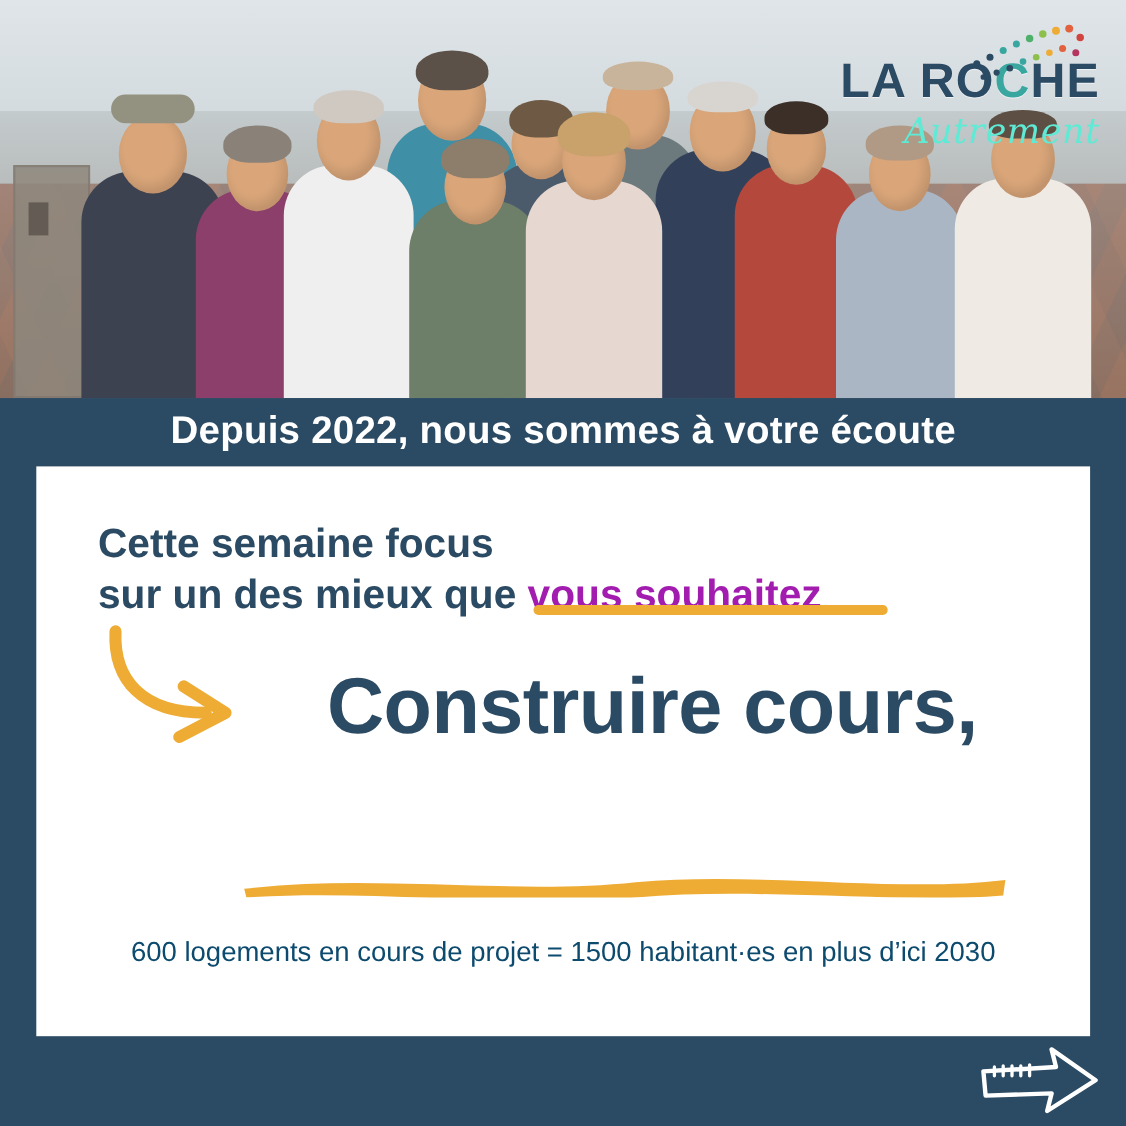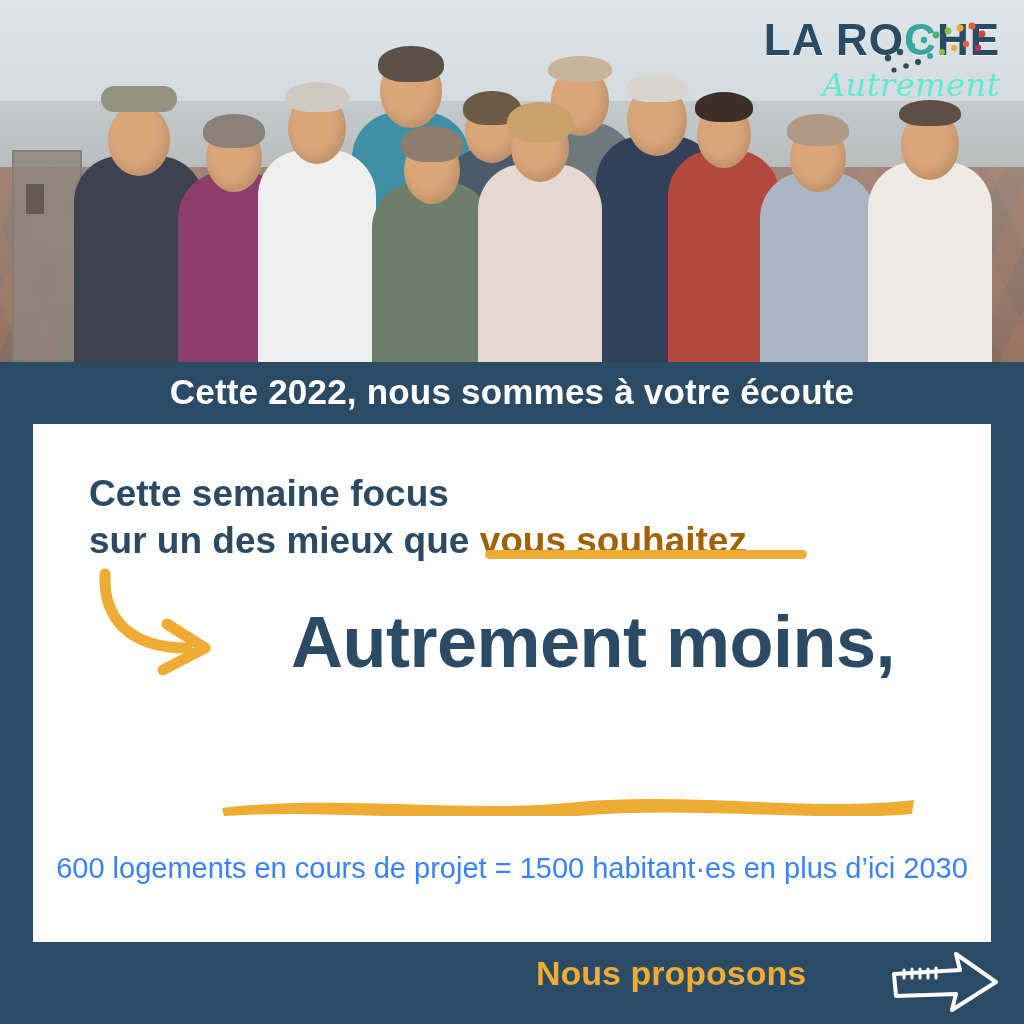--- a/index.html
+++ b/index.html
@@ -106,21 +106,21 @@
     position:absolute;
     left:56px;
     top:46px;
     font-size:37px;
     font-weight:bold;
     color:#2b4a63;
     line-height:1.28;
     white-space:nowrap;
   }
   .lead .hl {
-    color:#a16207;
+    color:#a21caf;
     position:relative;
   }
   .lead-underline {
     position:absolute;
     left:452px;
     top:126px;
     width:322px;
     height:9px;
     background:#eeac35;
     border-radius:5px;
@@ -153,22 +153,22 @@
     top:368px;
     width:700px;
     height:24px;
   }
 
   .subline {
     position:absolute;
     left:0; right:0;
     top:428px;
     text-align:center;
-    color:#3b82f6;
-    font-size:29px;
+    color:#0c4a6e;
+    font-size:25px;
   }
 
   
   .footer-cta {
     position:absolute;
     left:536px;
     top:954px;
     color:#eeac35;
     font-size:34px;
     font-weight:bold;
@@ -189,20 +189,21 @@
     width:290px;
     height:130px;
     text-align:right;
   }
   .logo-main {
     color:#2b4a63;
     font-size:44px;
     font-weight:bold;
     letter-spacing:1px;
     line-height:1;
+    margin-top:34px;
     text-shadow: 0 1px 0 rgba(255,255,255,.6);
   }
   .logo-main .c-accent { color:#3aa6a0; }
   .logo-sub {
     color:#5eead4;
     font-size:32px;
     font-style:italic;
     font-family:"DejaVu Serif", serif;
     margin-top:4px;
     letter-spacing:.5px;
@@ -292,45 +293,44 @@
       <circle cx="52" cy="38" r="3.0" fill="#3aa6a0"></circle>
       <circle cx="40" cy="44" r="3.0" fill="#2b4a63"></circle>
       <circle cx="28" cy="48" r="2.8" fill="#2b4a63"></circle>
       <circle cx="16" cy="52" r="2.6" fill="#2b4a63"></circle>
     </svg>
     <div class="logo-main"><span>LA RO</span><span class="c-accent">C</span><span>HE</span></div>
     <div class="logo-sub">Autrement</div>
   </div>
 
   <div class="banner"></div>
-  <div class="banner-title">Cette 2022, nous sommes à votre écoute</div>
+  <div class="banner-title">Depuis 2022, nous sommes à votre écoute</div>
 
   <div class="card">
 
     <div class="lead">
       <div>Cette semaine focus</div>
       <div><span>sur un des mieux que </span><span class="hl">vous souhaitez</span></div>
     </div>
     <div class="lead-underline"></div>
 
     <svg class="arrow-curve" viewBox="0 0 130 110">
       <path d="M12,8 C10,52 36,82 94,82" fill="none" stroke="#eeac35" stroke-width="11" stroke-linecap="round"></path>
       <path d="M74,58 L112,82 L70,104" fill="none" stroke="#eeac35" stroke-width="11" stroke-linecap="round" stroke-linejoin="round"></path>
     </svg>
 
     <div class="headline">
-      <div>Autrement moins,</div>
+      <div>Construire cours,</div>
     </div>
 
     <svg class="brush" viewBox="0 0 700 24" preserveAspectRatio="none">
       <path d="M4,16 C120,2 250,22 360,10 C470,0 600,20 696,8 L694,22 C600,30 470,14 360,24 C250,34 120,16 6,24 Z" fill="#eeac35"></path>
     </svg>
 
     <div class="subline">600 logements en cours de projet = 1500 habitant·es en plus d’ici 2030</div>
   </div>
 
-  <div class="footer-cta">Nous proposons</div>
   <svg class="footer-arrow" viewBox="0 0 112 72">
     <path d="M4,26 L70,22 L66,6 L106,34 L62,62 L66,46 L6,48 Z" fill="none" stroke="#ffffff" stroke-width="4" stroke-linejoin="round" stroke-linecap="round"></path>
     <path d="M14,22 L14,30 M22,21 L22,30 M30,21 L30,30 M38,21 L38,30 M46,20 L46,30" stroke="#ffffff" stroke-width="3" stroke-linecap="round"></path>
   </svg>
 
 </div>
 
 </body></html>

